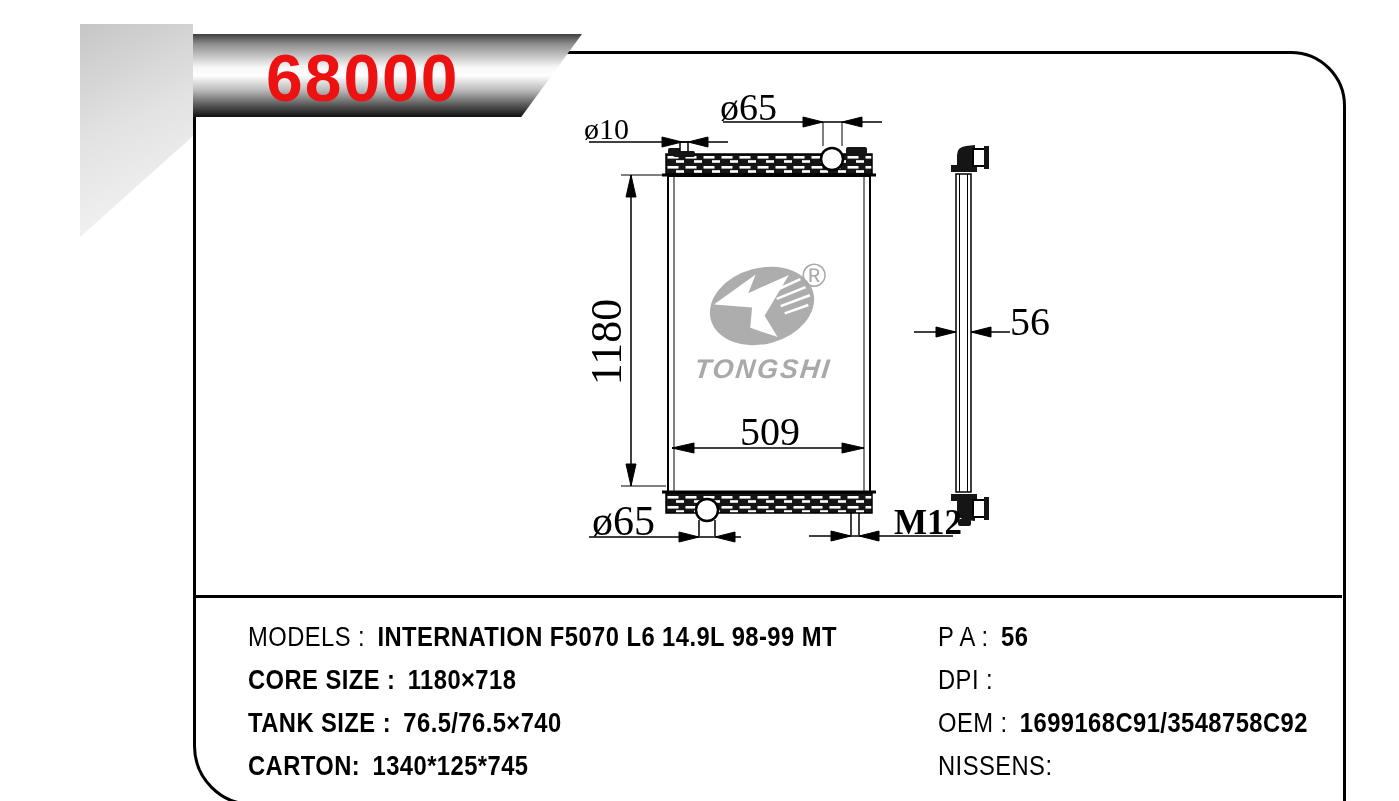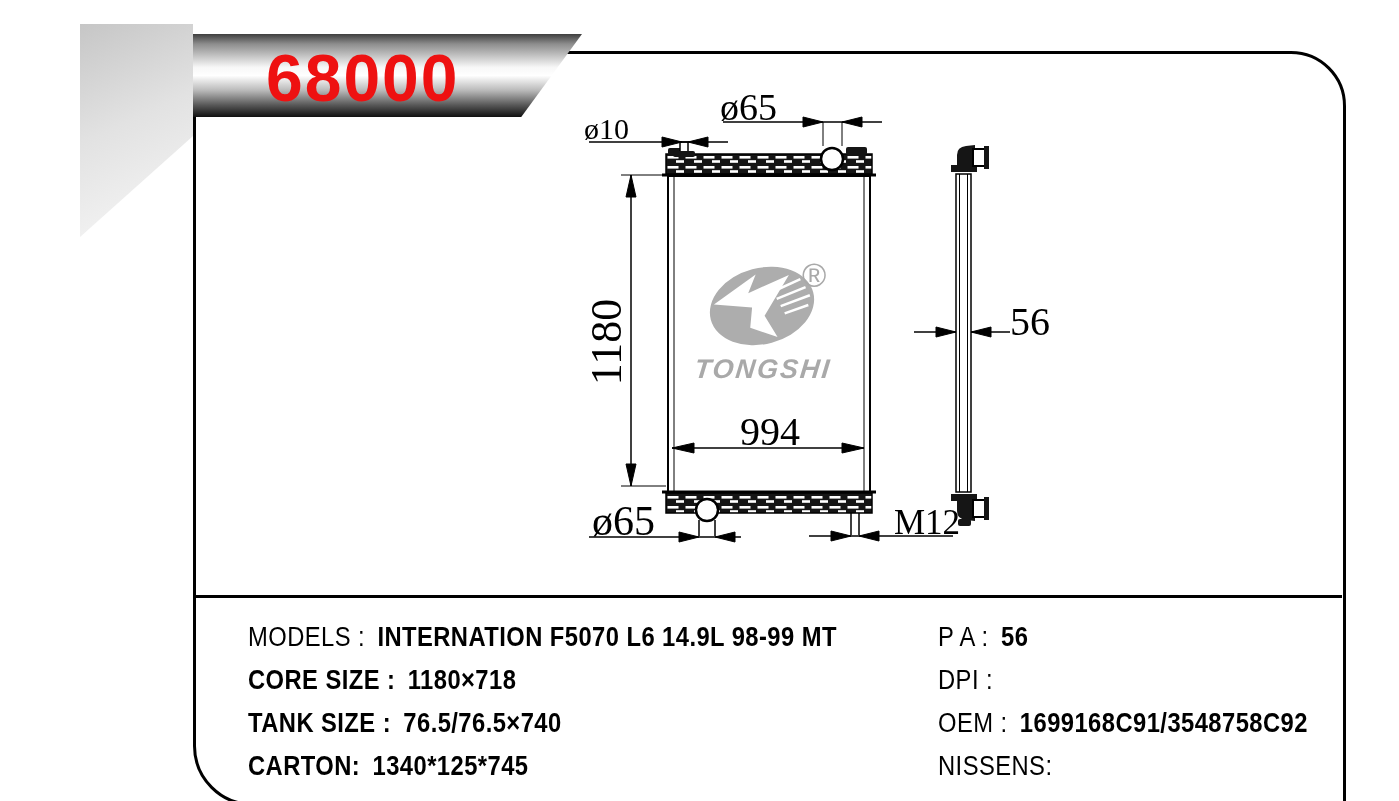--- a/index.html
+++ b/index.html
@@ -27,21 +27,21 @@
 
   
   .dim{position:absolute;z-index:3;color:#000;font-family:"Liberation Serif",serif;
     line-height:1;white-space:nowrap;}
   .d10   {left:584px;top:90px; font-size:30px;}
   .d65t  {left:720px;top:64px; font-size:38px;}
   .d1180 {left:541px;top:296px;width:132px;height:44px;line-height:44px;text-align:center;
           font-size:44px;transform:rotate(-90deg);}
   .d718  {left:728px;top:388px;width:84px;text-align:center;font-size:40px;}
   .d65b  {left:592px;top:476px;font-size:42px;}
-  .dm12  {left:894px;top:481px;font-size:35px;}
+  .dm12  {left:894px;top:481px;font-size:35px;font-weight:bold;}
   .d56   {left:1010px;top:278px;font-size:40px;}
 
   
   .reg{position:absolute;left:802px;top:233px;font-size:33px;color:#a9a9a9;z-index:3;}
   .brand{position:absolute;left:688px;top:330px;width:150px;text-align:center;z-index:3;
     font-size:27px;font-weight:700;font-style:italic;letter-spacing:2px;color:#a9a9a9;
     transform:skewX(-6deg);}
 
   
   .spec-row{position:absolute;z-index:3;white-space:nowrap;font-size:27px;line-height:34px;
@@ -167,21 +167,21 @@
 
   <div class="banner">
     <div class="num">68000</div>
   </div>
   <div class="ribbon"></div>
   <div class="corner-letter">T</div>
 
   <div class="dim d10">ø10</div>
   <div class="dim d65t">ø65</div>
   <div class="dim d1180">1180</div>
-  <div class="dim d718">994</div>
+  <div class="dim d718">509</div>
   <div class="dim d65b">ø65</div>
   <div class="dim dm12">M12</div>
   <div class="dim d56">56</div>
 
   <div class="reg">®</div>
   <div class="brand">TONGSHI</div>
 
   <div class="spec-row lrow0">
     <span class="lab lt">MODELS :</span><span class="val">INTERNATION F5070 L6 14.9L 98-99 MT</span>
   </div>

